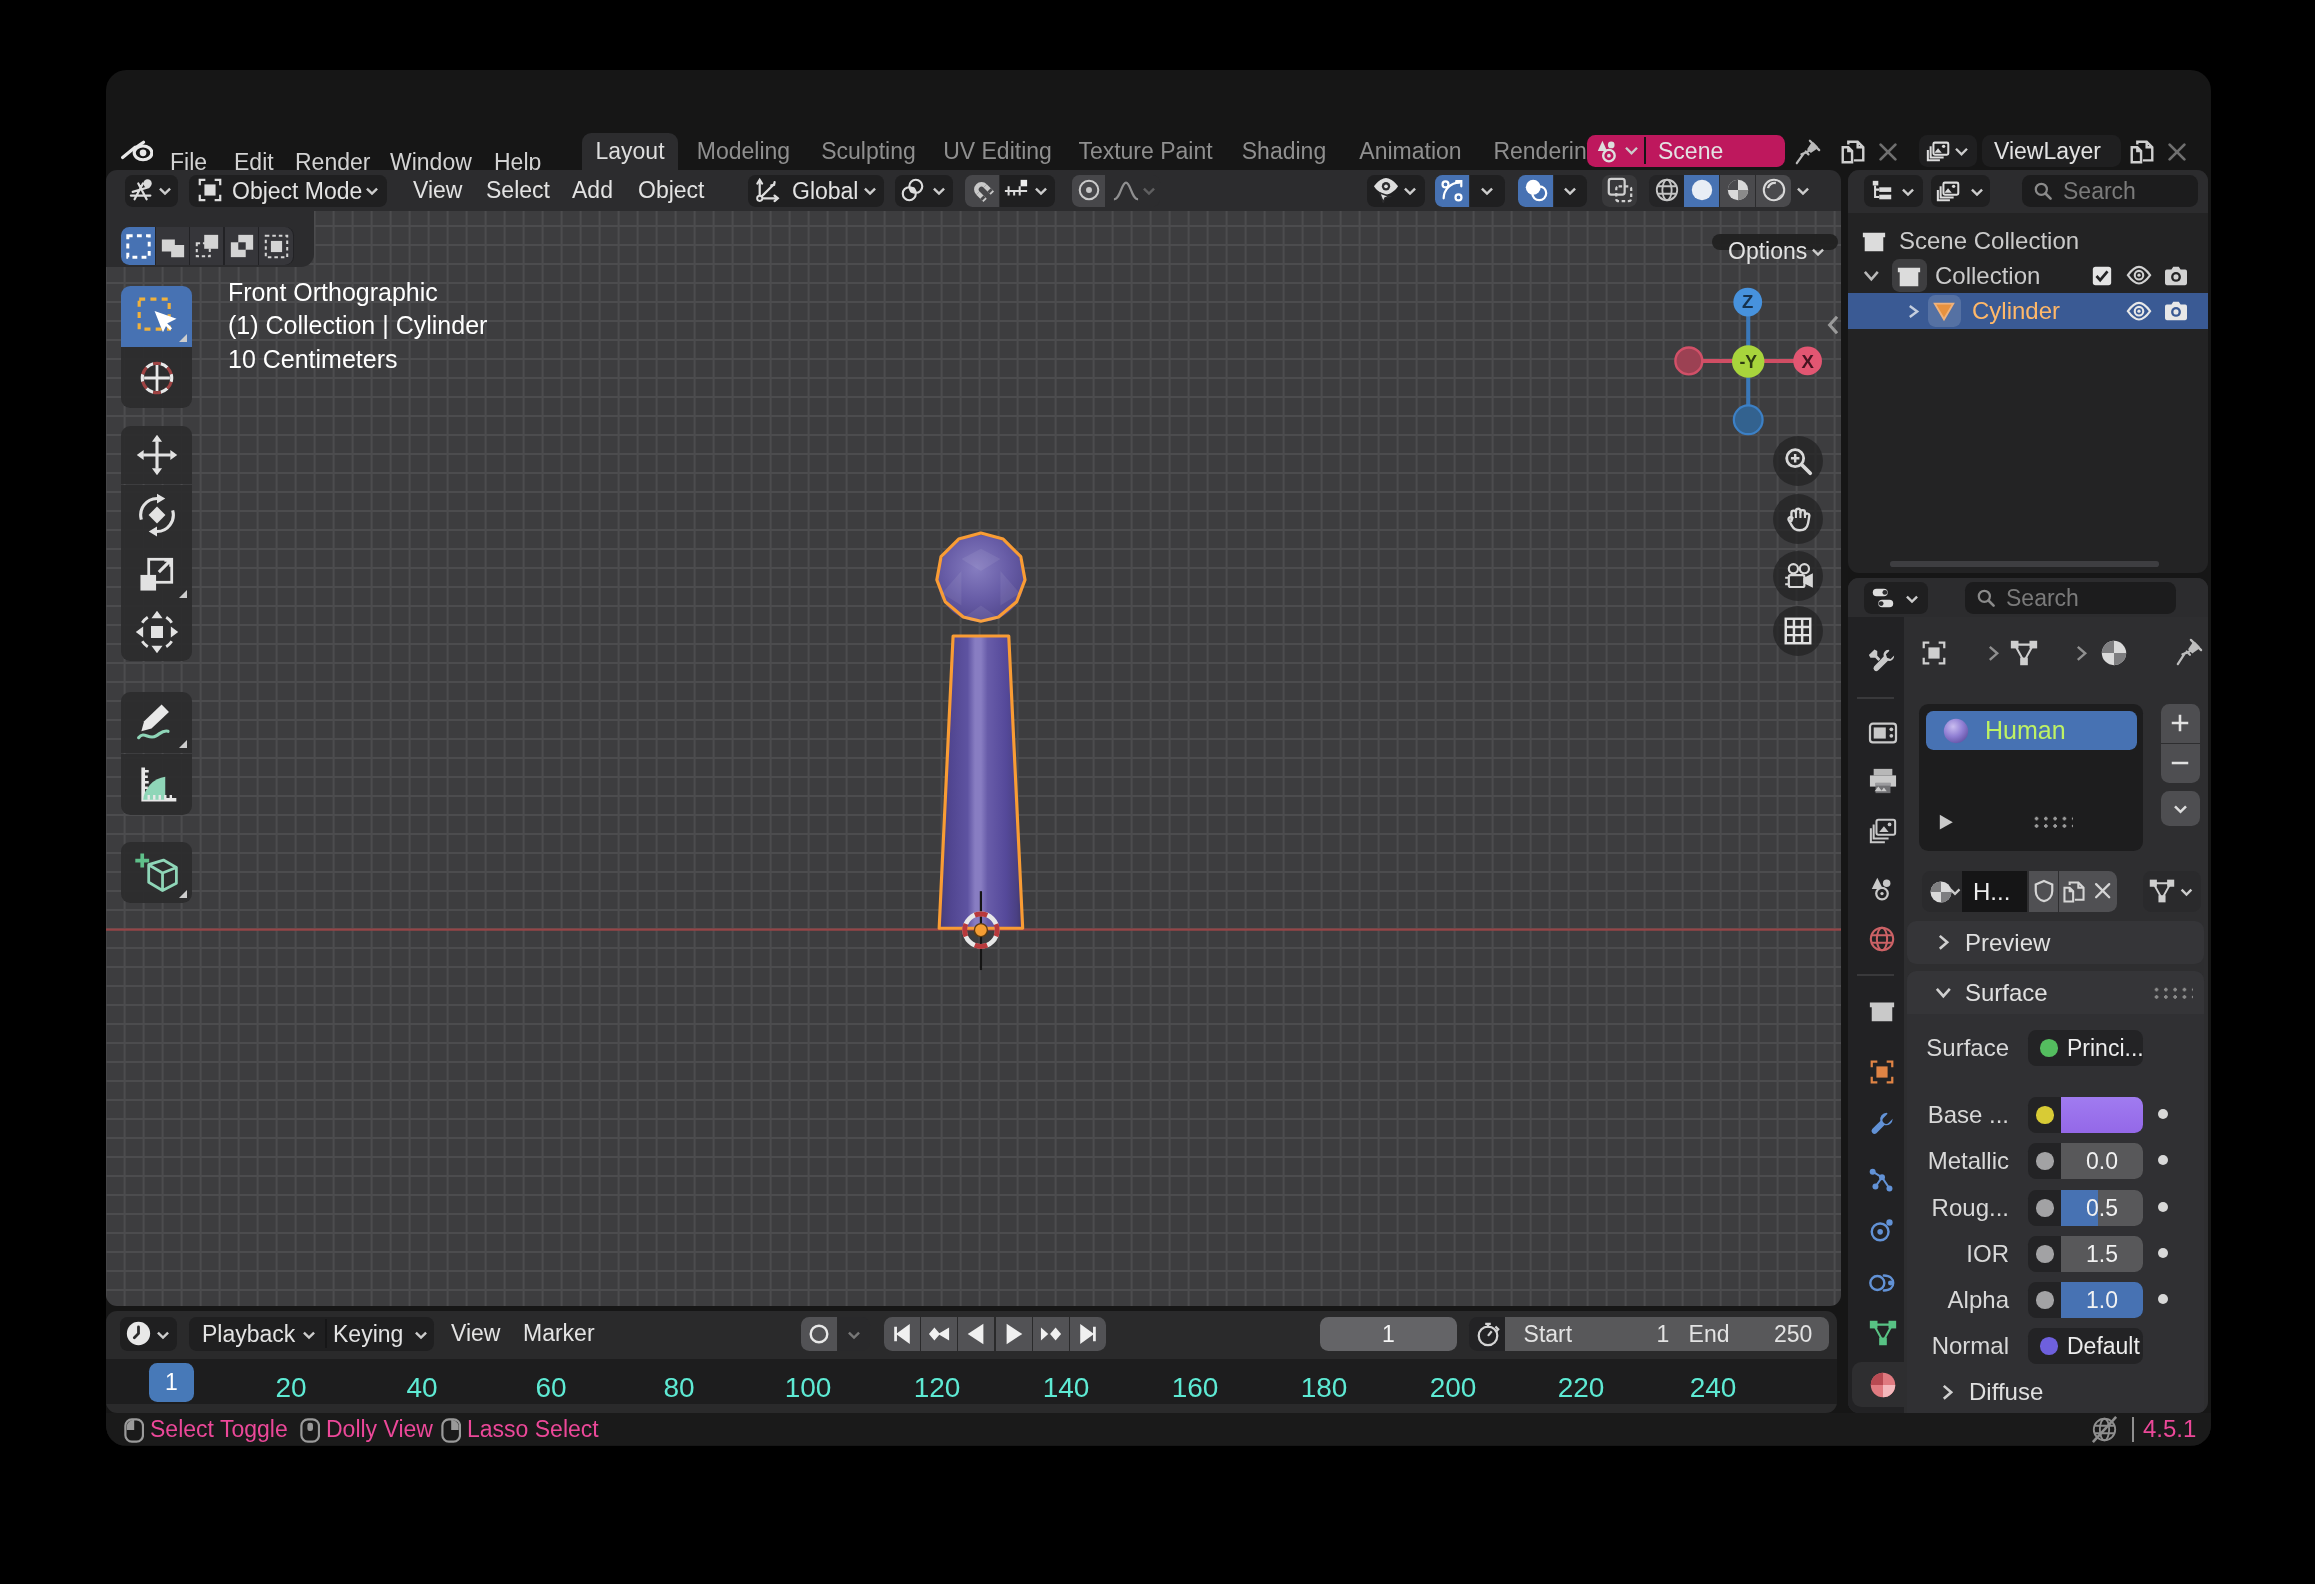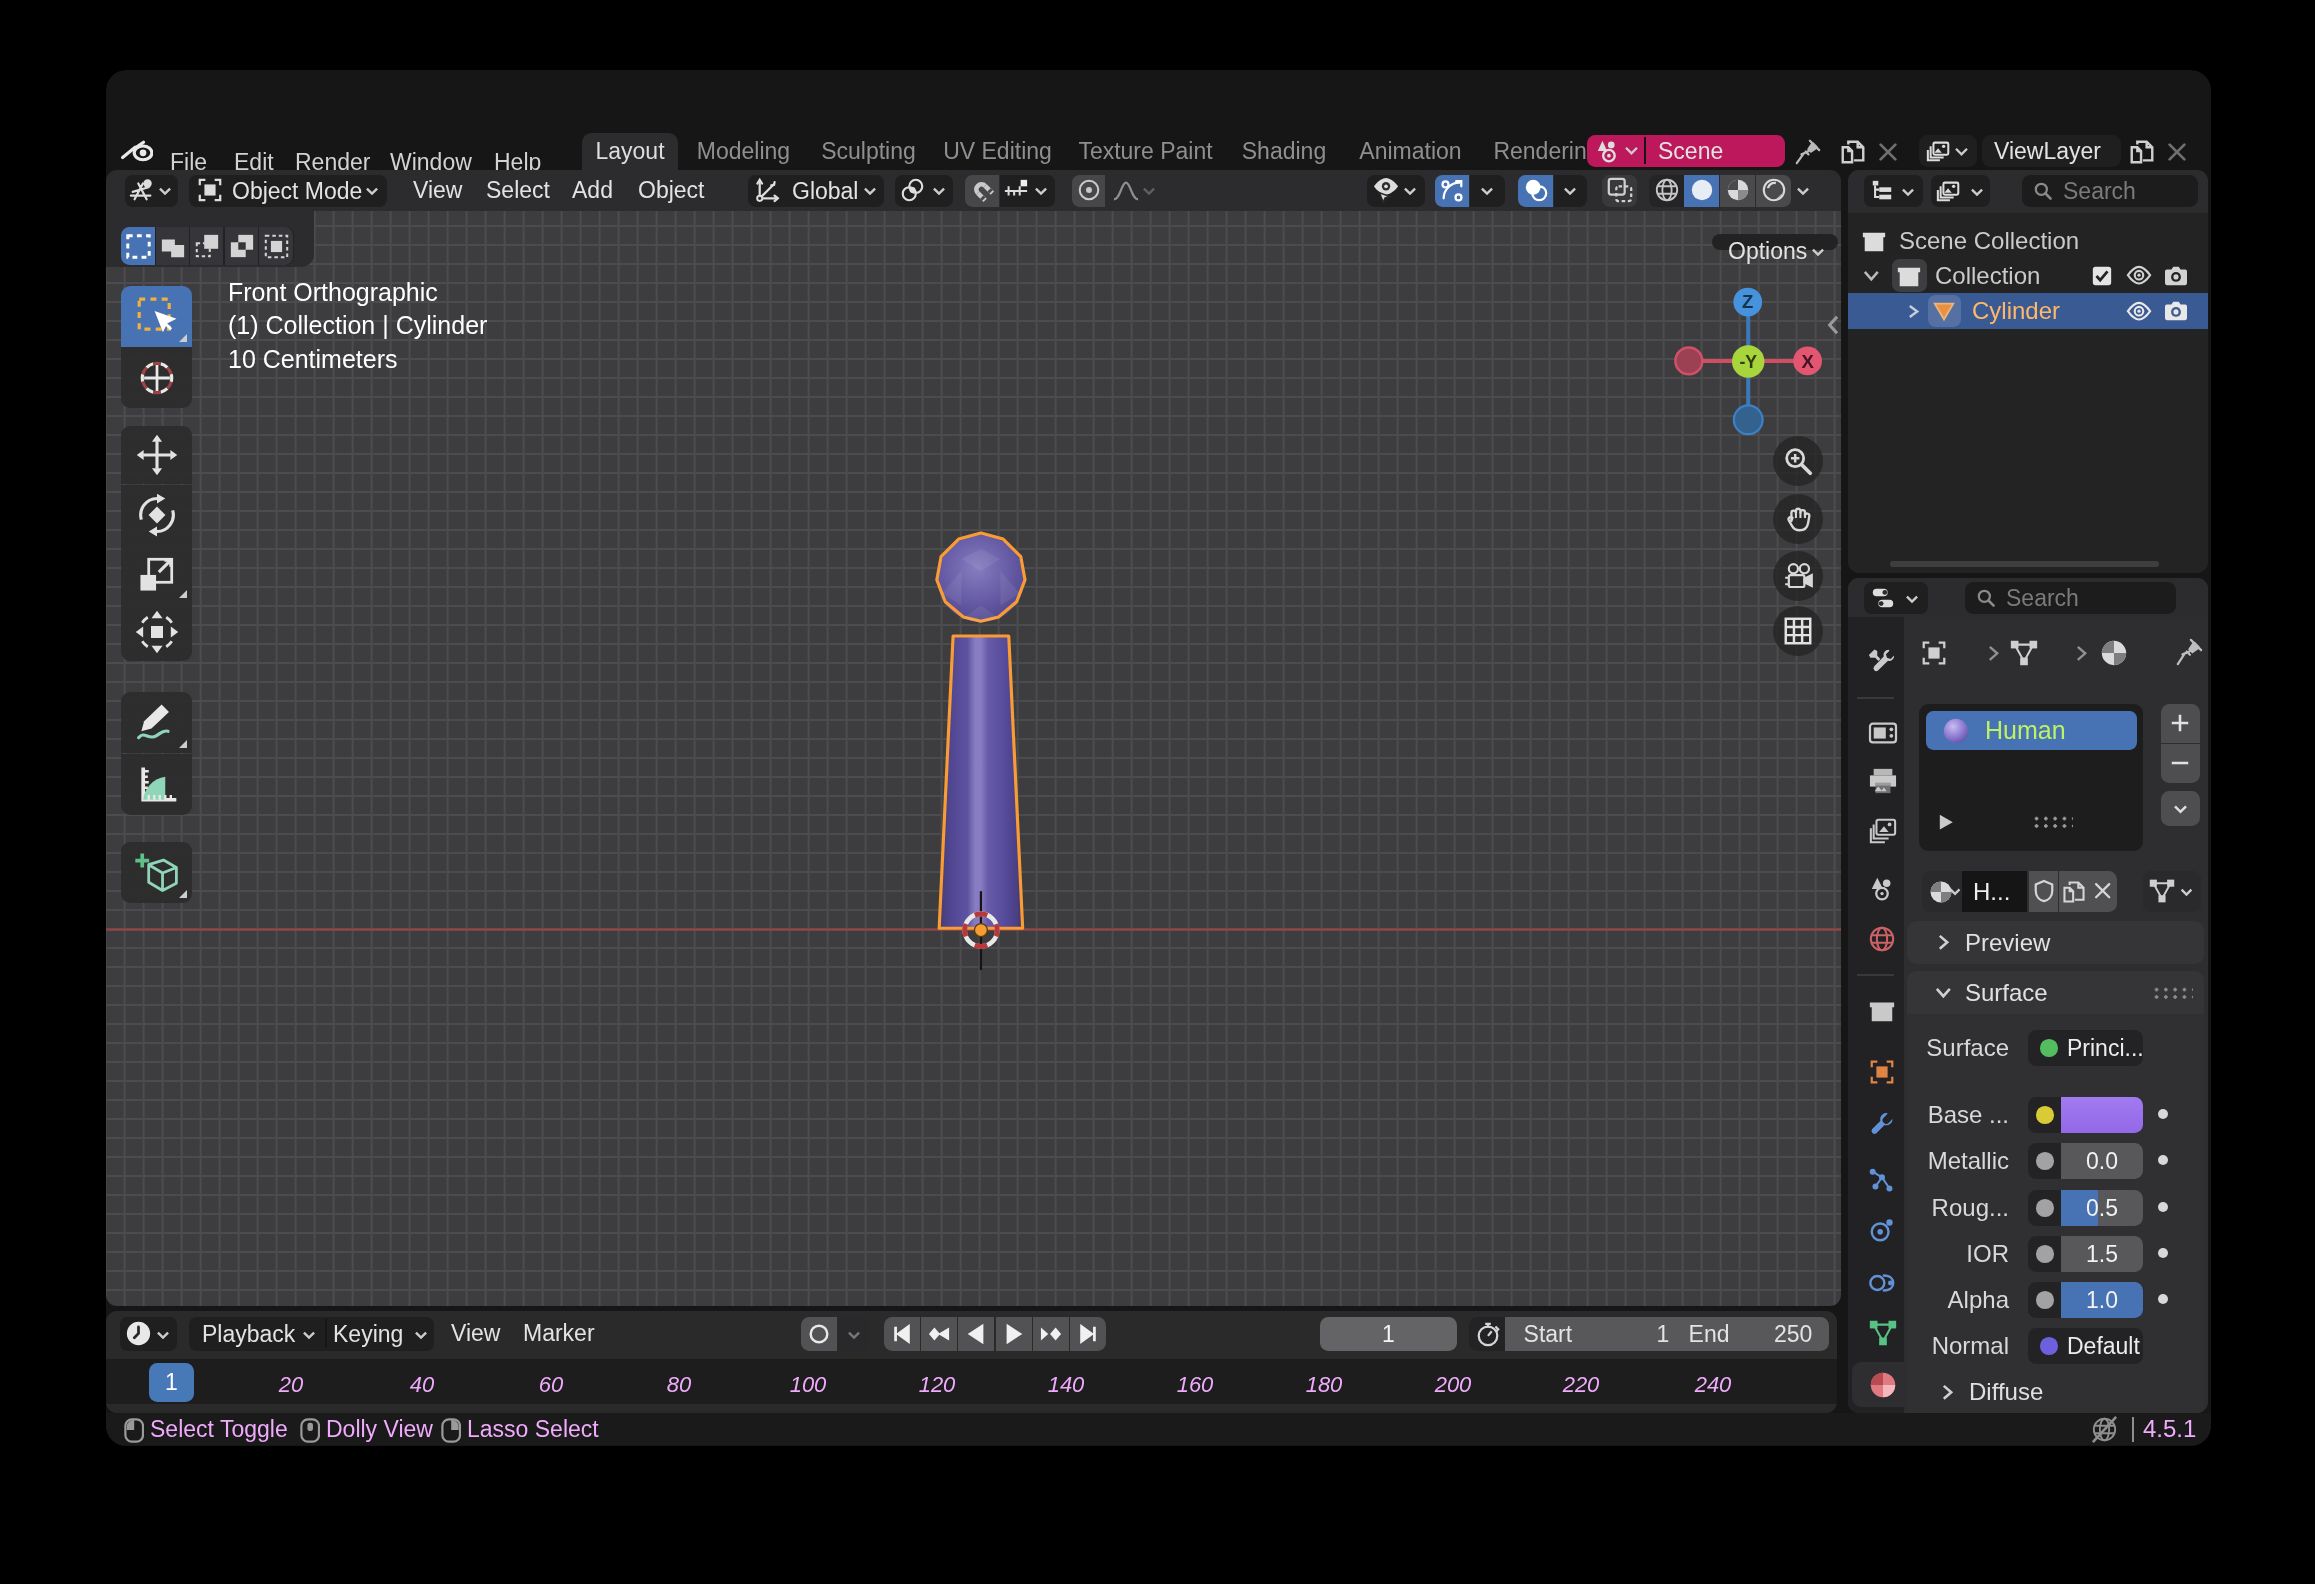--- a/index.html
+++ b/index.html
@@ -50,22 +50,22 @@
 .kdot { position:absolute; left:8.3px; top:9.3px; width:17.6px; height:17.6px; border-radius:50%; background:#a2a2a4; }
 .val { position:absolute; left:33px; top:0; right:0; height:36px; background:#58585a; }
 .val span { position:absolute; width:100%; text-align:center; line-height:36px; color:#f2f2f2; font-size:23px; }
 .fill { position:absolute; left:0; top:0; height:36px; background:#4772b3; }
 .pwt { position:absolute; top:0; line-height:36px; color:#ededed; font-size:23px; }
 .dot { position:absolute; left:12px; top:9.3px; width:17.6px; height:17.6px; border-radius:50%; }
 .kdot2 { position:absolute; left:310px; width:10.2px; height:10.2px; border-radius:50%; background:#d8d8d8; }
 
 .trbtn { position:absolute; top:5.6px; height:34px; background:#525255; }
 .trbtn svg { position:absolute; left:50%; top:50%; transform:translate(-50%,-50%); }
-.frlabel { position:absolute; top:61px; color:#f0abfc; font-size:22px; transform:translateX(-50%);font-style:italic; }
-.sbtext { position:absolute; top:0; height:48px; line-height:32px; color:#f0abfc; font-size:23px; }
+.frlabel { position:absolute; top:61px; color:#5eead4; font-size:28px; transform:translateX(-50%); }
+.sbtext { position:absolute; top:0; height:48px; line-height:32px; color:#ec4899; font-size:23px; }
 .mouse { position:absolute; top:4.6px; }
 </style>
 </head>
 <body>
 <div id="win">
   <div id="topbar">
     <svg class="abs" style="left:15px;top:6.5px" width="32" height="26" viewBox="0 0 34 28">
       <path d="M14 16 a9.5 7.4 0 1 0 19 0 a9.5 7.4 0 1 0 -19 0" fill="none" stroke="#e8e8e8" stroke-width="3.4"></path>
       <circle cx="23.5" cy="16" r="3.6" fill="#e8e8e8"></circle>
       <path d="M12.5 12.5 L24 4.5 M1.5 21 L15 10" stroke="#e8e8e8" stroke-width="3.4" stroke-linecap="round" fill="none"></path>

